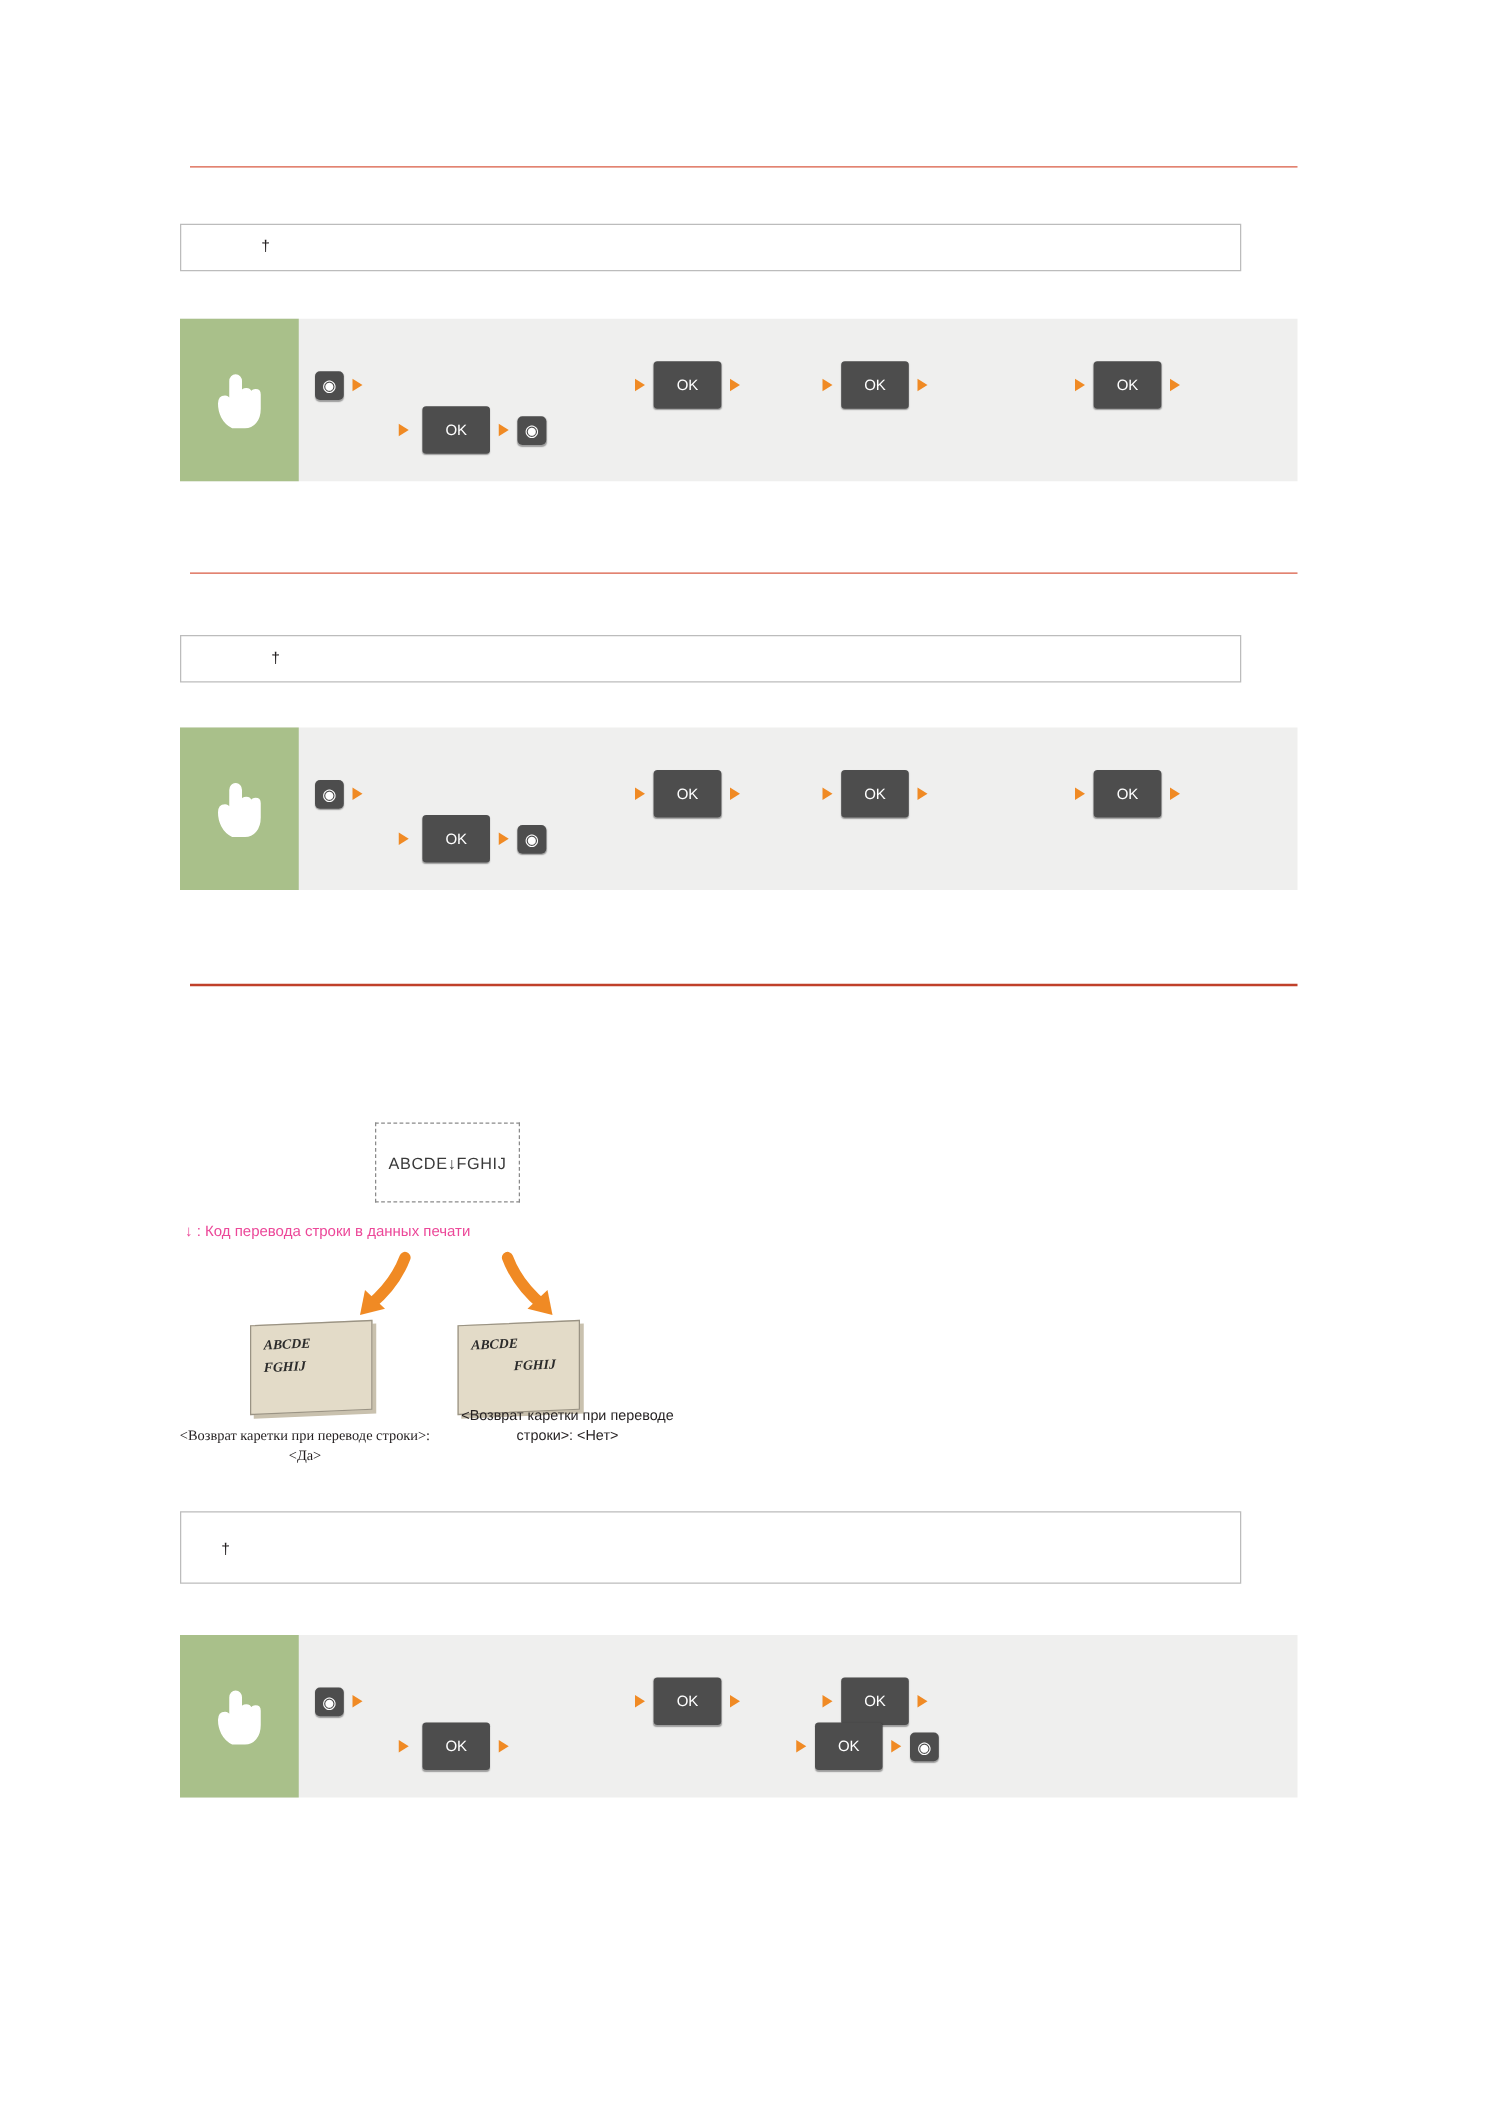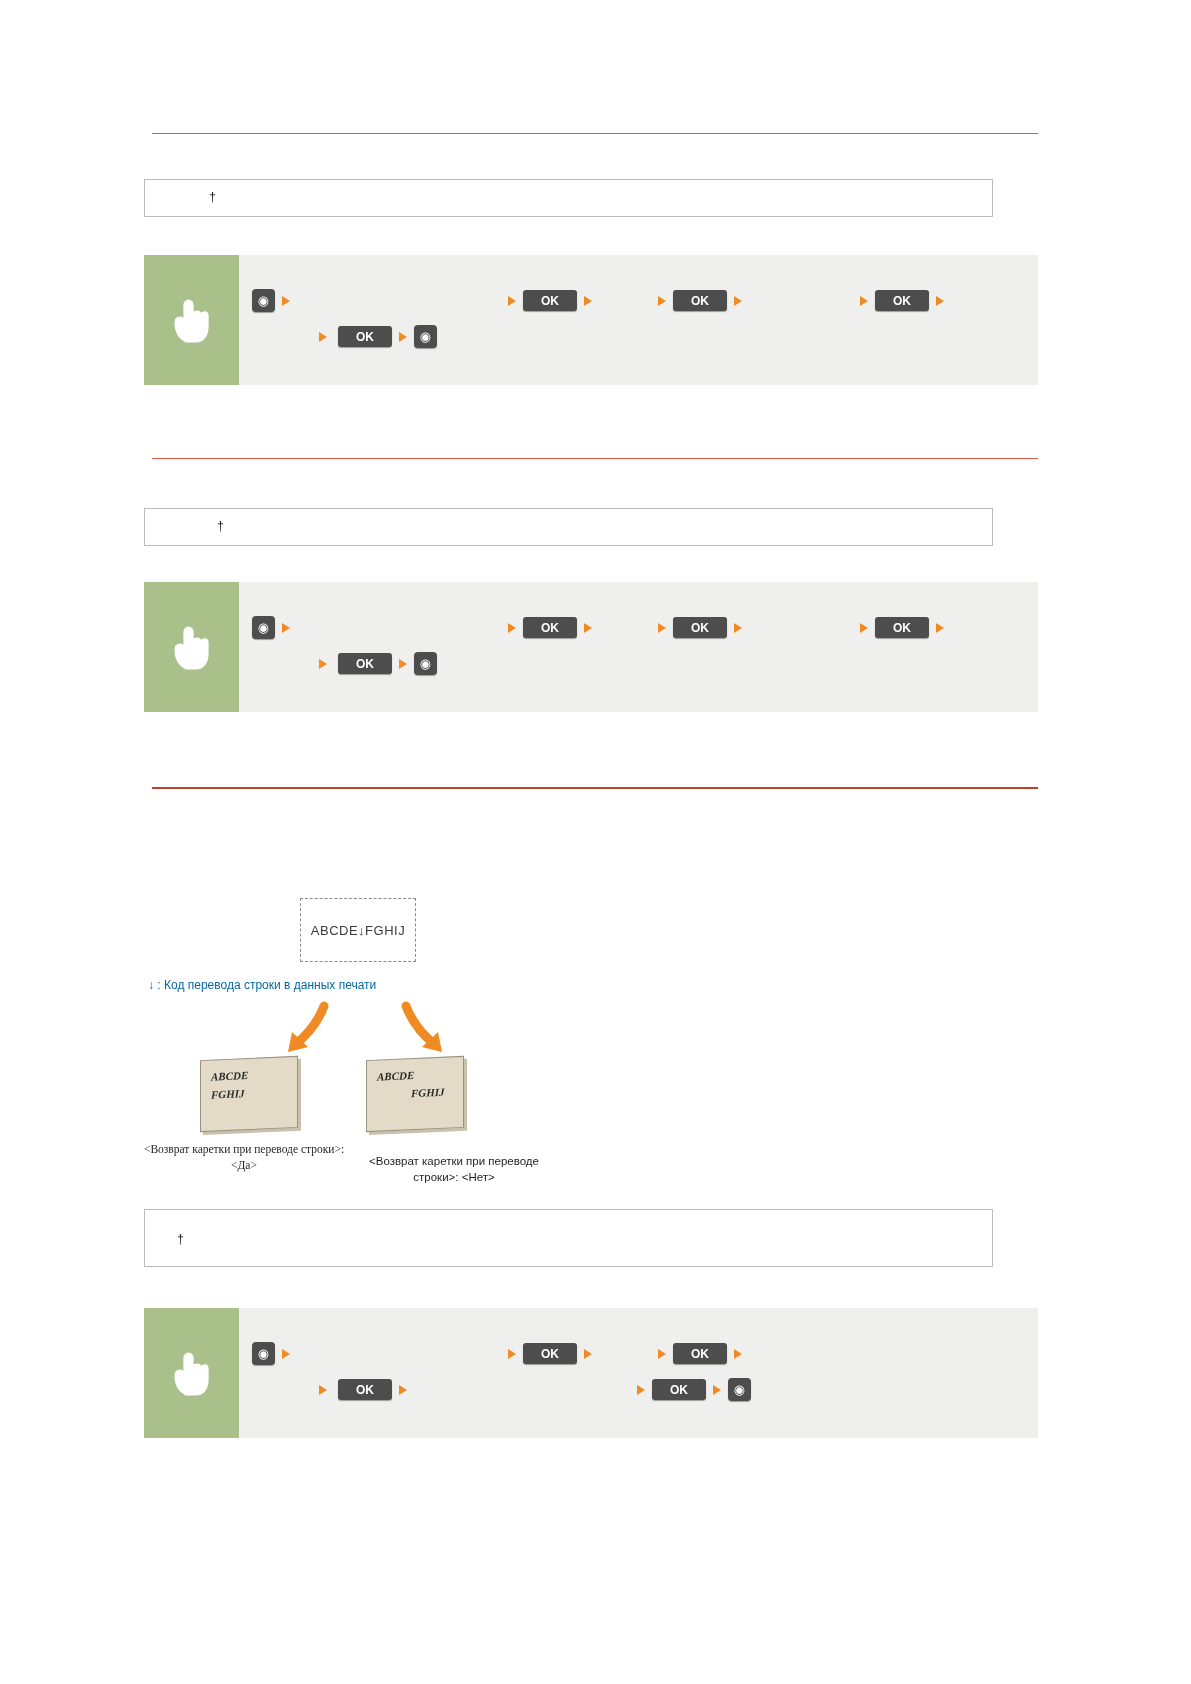--- a/index.html
+++ b/index.html
@@ -89,27 +89,27 @@
     border-bottom: 5px solid transparent;
     border-left: 8px solid #f08a24;
     margin: 0 7px;
     flex: none;
   }
   .okbtn {
     display: inline-flex;
     align-items: center;
     justify-content: center;
     min-width: 42px;
-    height: 21px;
+    height: 38px;
     padding: 0 6px;
     border-radius: 3px;
     background: #4d4d4d;
     color: #ffffff;
     font-size: 12px;
-    font-weight: bold;
+    font-weight: normal;
     box-shadow: 0 1px 1px rgba(0,0,0,0.35);
     flex: none;
     text-align: right;
   }
   .homebtn {
     display: inline-flex;
     align-items: center;
     justify-content: center;
     width: 23px;
     height: 23px;
@@ -131,21 +131,21 @@
     display: flex;
     align-items: center;
     justify-content: center;
     font-size: 13px;
     color: #3a3a3a;
     letter-spacing: 0.5px;
   }
   .caption {
     position: absolute;
     font-size: 12px;
-    color: #0369a1;
+    color: #ec4899;
     white-space: nowrap;
   }
   .paper {
     position: absolute;
     width: 96px;
     height: 70px;
     background: #e3dbc8;
     border: 1px solid #9a9384;
     box-shadow: 3px 3px 0 #c9c1ae;
   }
@@ -272,21 +272,21 @@
       <span class="ptext" style="left:10px; top:10px;">ABCDE</span>
       <span class="ptext" style="left:10px; top:28px;">FGHIJ</span>
     </div>
 
     <div class="paper" style="left:222px; top:168px; transform: skewY(-2.5deg);">
       <span class="ptext" style="left:10px; top:10px;">ABCDE</span>
       <span class="ptext" style="left:44px; top:28px;">FGHIJ</span>
     </div>
 
     <div class="ccaption" style="left:-5px; top:252px;font-family:Liberation Serif, serif;">&lt;Возврат каретки при переводе строки&gt;: &lt;Да&gt;</div>
-    <div class="ccaption" style="left:205px; top:264px;">&lt;Возврат каретки при переводе строки&gt;: &lt;Нет&gt;</div>
+    <div class="ccaption" style="left:205px; top:236px;">&lt;Возврат каретки при переводе строки&gt;: &lt;Нет&gt;</div>
   </div>
 
   <div class="valuebox" style="left:144px; top:1209px; width:849px; height:58px;">
     <span class="line dagger" style="left:32px; top:22px;">†</span>
   </div>
 
   <div class="oppanel" style="left:144px; top:1308px; width:894px; height:130px;">
     <div class="opgreen">
       <svg class="hand-icon" viewBox="0 0 44 48">
         <path d="M16 46 C8 42 5 34 5 27 C5 23 7 21 10 21 C12 21 13 22 14 24 L14 9 C14 6 16 4 18.5 4 C21 4 23 6 23 9 L23 18 C23.5 16 25 15 27 15 C29 15 30.5 16.3 31 18 C31.6 16.6 33 15.8 34.5 15.8 C36.6 15.8 38 17.3 38 19.5 L38 31 C38 40 33 46 26 46 Z" fill="#ffffff" stroke="#ffffff" stroke-width="1.2"></path>

